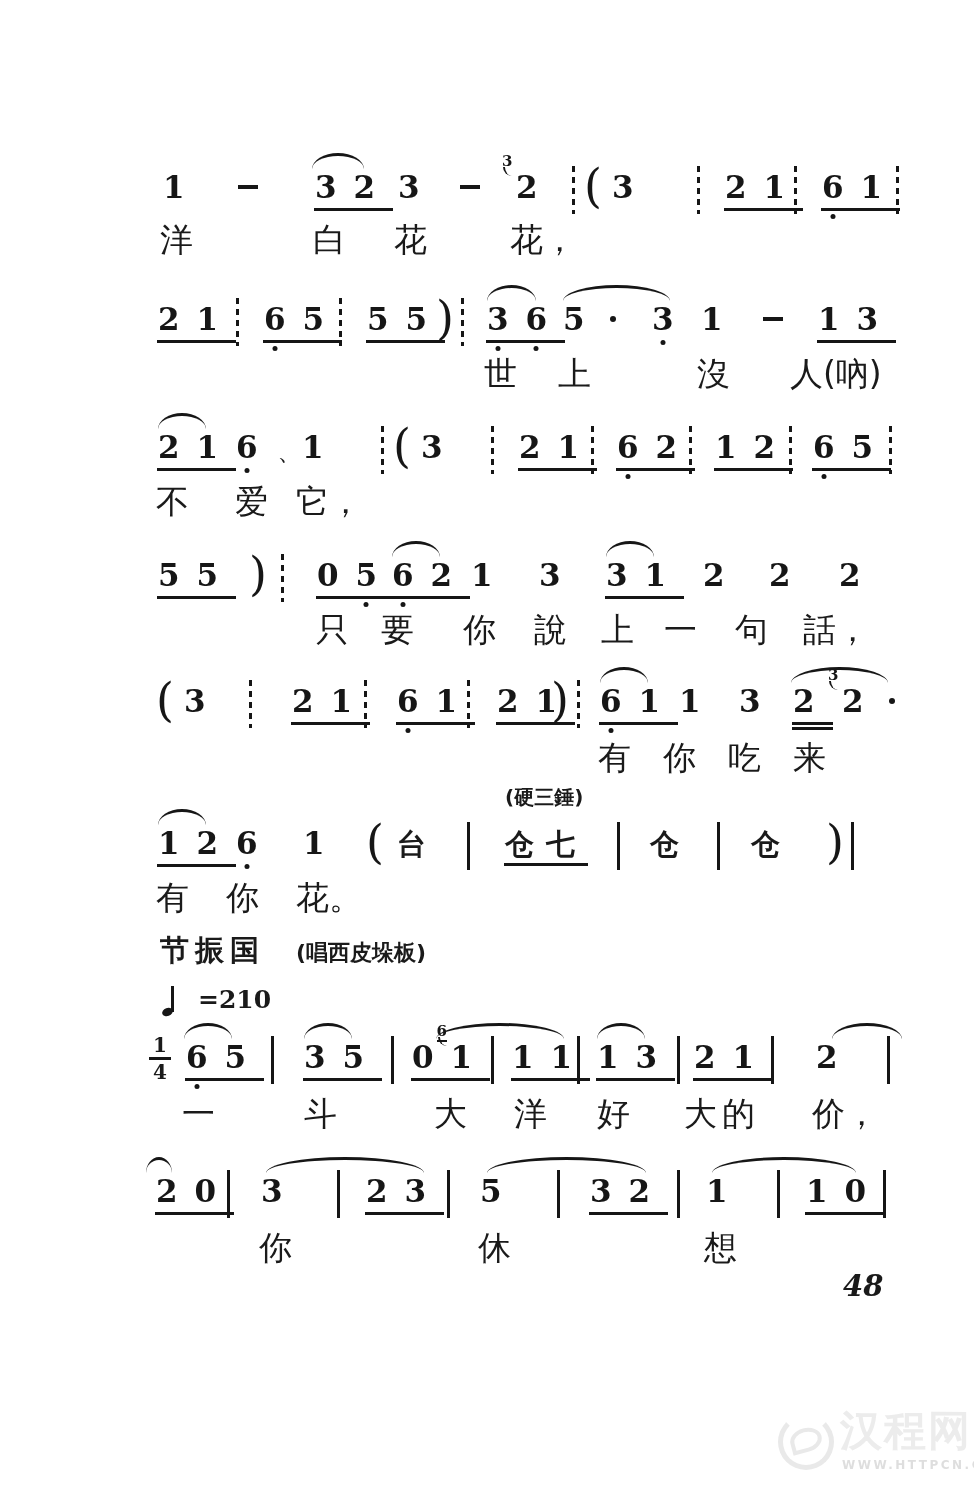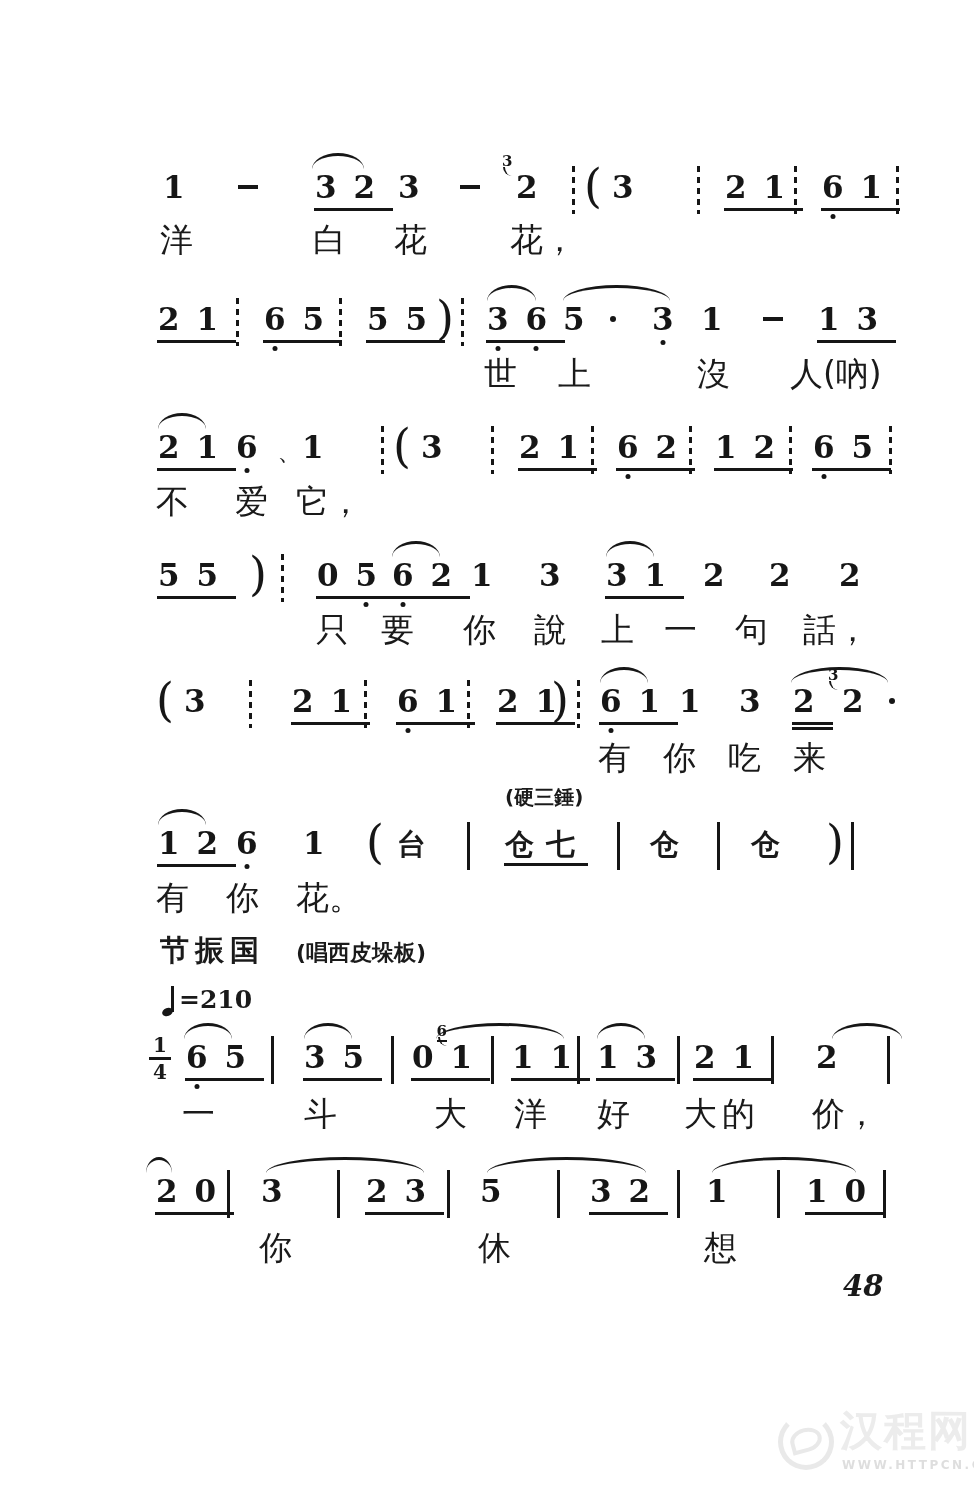--- a/index.html
+++ b/index.html
@@ -46,21 +46,21 @@
   .ts .tnum{font:700 20px/22px "DejaVu Serif", serif; border-bottom:3px solid #161616; padding:0 4px 1px 4px;}
   .ts .tden{font:700 20px/22px "DejaVu Serif", serif; padding-top:1px;}
   .ts span{display:inline-block;}
   
   .singer{position:absolute; left:160px; top:934px; font:700 29px/32px "DejaVu Sans", sans-serif; letter-spacing:6px;}
   .stylenote{position:absolute; left:296px; top:941px; font:700 22px/24px "DejaVu Sans", sans-serif;}
   .tempo{position:absolute; left:162px; top:986px; display:flex; align-items:flex-start;}
   .qnote{position:relative; width:15px; height:32px; margin-right:2px;}
   .qnote .stem{position:absolute; right:3px; top:0; width:3px; height:26px; background:#161616;}
   .qnote .head{position:absolute; left:0; bottom:2px; width:11px; height:8px; background:#161616; border-radius:50%; transform:rotate(-20deg);}
-  .tempo .tval{font:700 25px/28px "DejaVu Serif", serif;}
+  .tempo .tval{font:700 25px/28px "DejaVu Serif", serif;margin-left:19px;}
   .pageno{position:absolute; left:843px; top:1270px; font:italic 700 29px/32px "DejaVu Serif", serif;}
   
   .wm{position:absolute; left:778px; top:1408px; width:196px; color:#e7e7e7;}
   .wm-logo{position:absolute; left:0; top:6px; width:56px; height:56px;}
   .wm-logo .c1{position:absolute; inset:0; border:5px solid #e9e9e9; border-radius:50%; border-top-color:transparent;}
   .wm-logo .c2{position:absolute; left:12px; top:14px; width:24px; height:16px; border:4px solid #e9e9e9; border-radius:50% 50% 50% 0; transform:rotate(-15deg);}
   .wm-name{position:absolute; left:62px; top:0; font:700 42px/46px "DejaVu Sans", sans-serif; color:#ececec; letter-spacing:2px; white-space:nowrap;}
   .wm-url{position:absolute; left:64px; top:50px; font:700 12px/14px "DejaVu Sans", sans-serif; color:#dedede; letter-spacing:2.5px; white-space:nowrap;}
 </style>
 </head>

